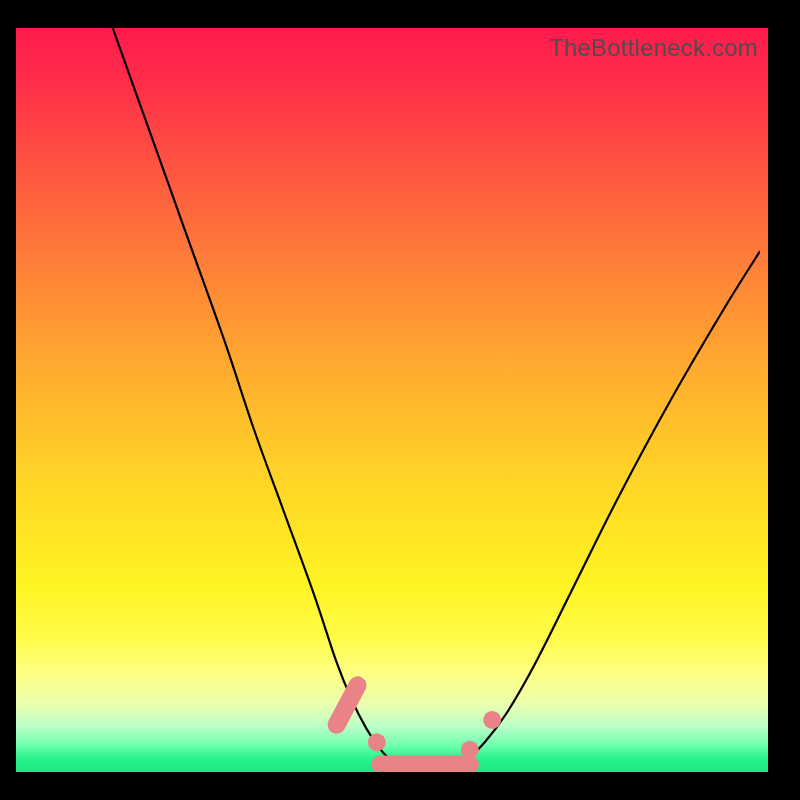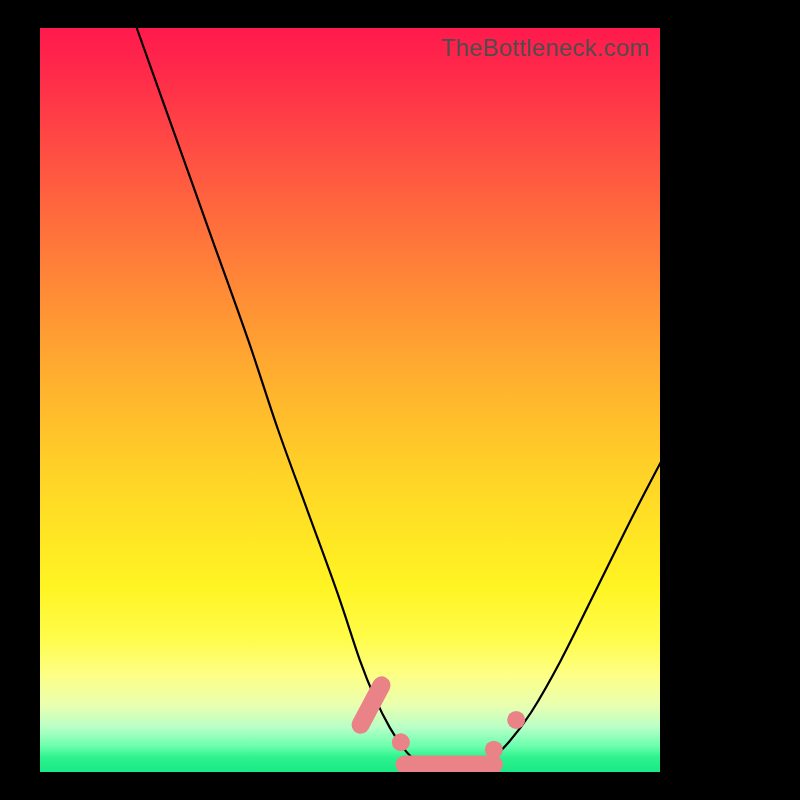--- a/index.html
+++ b/index.html
@@ -12,23 +12,23 @@
     font-family: Arial, Helvetica, sans-serif;
   }
   .frame {
     position: relative;
     width: 800px;
     height: 800px;
     background: #000;
   }
   .plot-area {
     position: absolute;
-    left: 40px;
+    left: 16px;
     top: 28px;
-    width: 620px;
+    width: 752px;
     height: 744px;
     background: linear-gradient(
       to bottom,
       #ff1a4d 0%,
       #ff2a4a 6%,
       #ff4545 14%,
       #ff6a3d 25%,
       #ff8d36 36%,
       #ffb22e 48%,
       #ffd327 60%,

